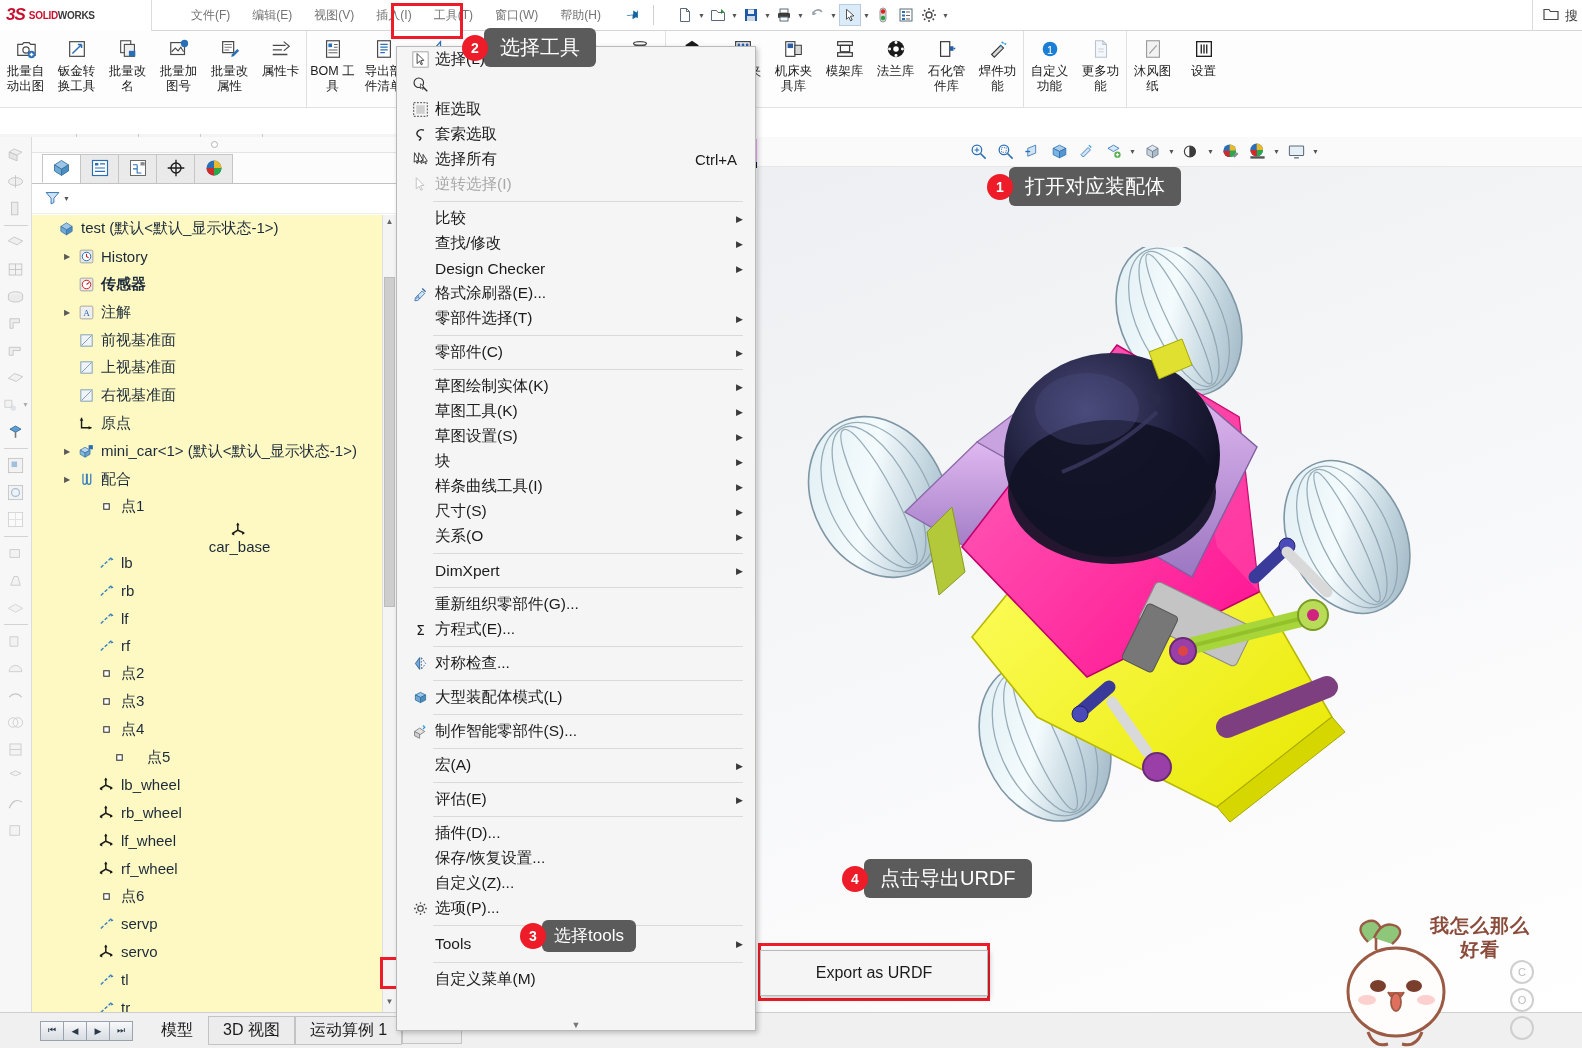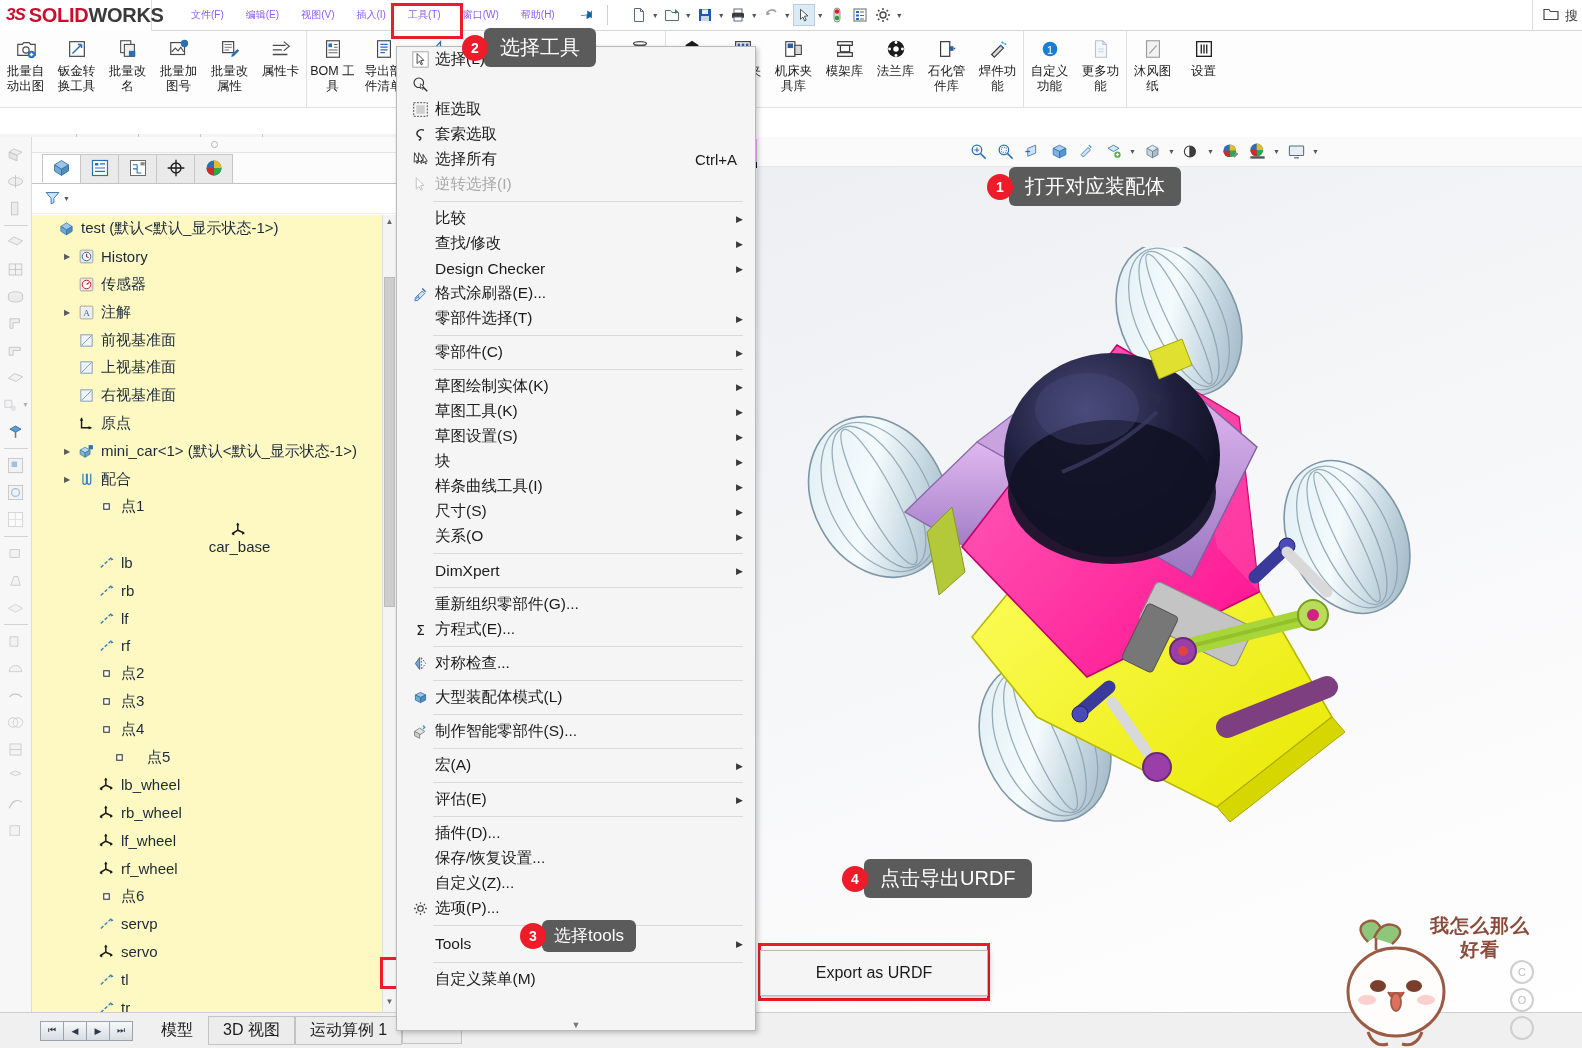--- a/index.html
+++ b/index.html
@@ -15,26 +15,26 @@
   .titlebar{
     position:absolute; left:0; top:0; width:1582px; height:31px;
     background:#ffffff; border-bottom:1px solid #d6d6d6;
     display:flex; align-items:center;
   }
   .logo{
     width:152px; height:31px; display:flex; align-items:center;
     padding-left:6px; border-right:1px solid #dcdcdc; background:#fff;
   }
   .logo-ds{ color:#c8102e; font-weight:bold; font-size:17px; letter-spacing:-1px; font-style:italic;}
-  .logo-txt{ font-size:20px; font-weight:bold; letter-spacing:-0.3px; margin-left:4px;}
+  .logo-txt{ font-size:10px; font-weight:bold; letter-spacing:-0.3px; margin-left:4px;}
   .logo-txt .b{ color:#c8102e; }
   .logo-txt .g{ color:#3a3a3a; }
   .menubar{ display:flex; align-items:center; height:31px; margin-left:28px; }
   .menu-item{
-    padding:4px 11px; font-size:10px; color:#8b5cf6; cursor:default;
+    padding:4px 11px; font-size:12px; color:#737373; cursor:default;
     white-space:nowrap;
   }
   .menu-item.active-box{ }
   .pin-icon{ margin-left:12px; color:#1464a0; font-size:15px; transform:rotate(45deg); }
   .tb-sep{ width:1px; height:20px; background:#d0d0d0; margin:0 6px; }
   .qat{ display:flex; align-items:center; margin-left:14px; gap:1px; }
   .qat-btn{ width:22px; height:22px; display:flex; align-items:center; justify-content:center; font-size:14px; color:#4a4a4a;}
   .qat-caret{ font-size:7px; color:#555; width:9px; text-align:center; }
   .doc-title{
     position:absolute; left:0; right:0; text-align:center; top:7px;
@@ -814,21 +814,21 @@
           <span class="arrow">▶</span>
           <span class="tico">
             <svg width="17" height="17" viewBox="0 0 24 24">
               <rect x="3" y="3" width="18" height="18" rx="2" fill="#e8e8e8" stroke="#8a8a8a"></rect>
               <circle cx="12" cy="12" r="6" fill="#fff" stroke="#2a6fb5" stroke-width="1.4"></circle>
               <path d="M12 8v4l3 2" stroke="#c22" stroke-width="1.5" fill="none"></path>
             </svg>
           </span>
           <span class="tlabel">History</span>
         </div>
-        <div class="trow" style="padding-left: 28px;">
+        <div class="trow" style="padding-left: 28px; font-weight: bold;">
           <span class="arrow"></span>
           <span class="tico">
             <svg width="17" height="17" viewBox="0 0 24 24">
               <rect x="3" y="3" width="18" height="18" rx="2" fill="#e8e8e8" stroke="#8a8a8a"></rect>
               <circle cx="12" cy="12" r="6" fill="#fff" stroke="#c22" stroke-width="1.4"></circle>
               <path d="M12 12l4-3" stroke="#c22" stroke-width="1.6"></path>
             </svg>
           </span>
           <span class="tlabel">传感器</span>
         </div>

